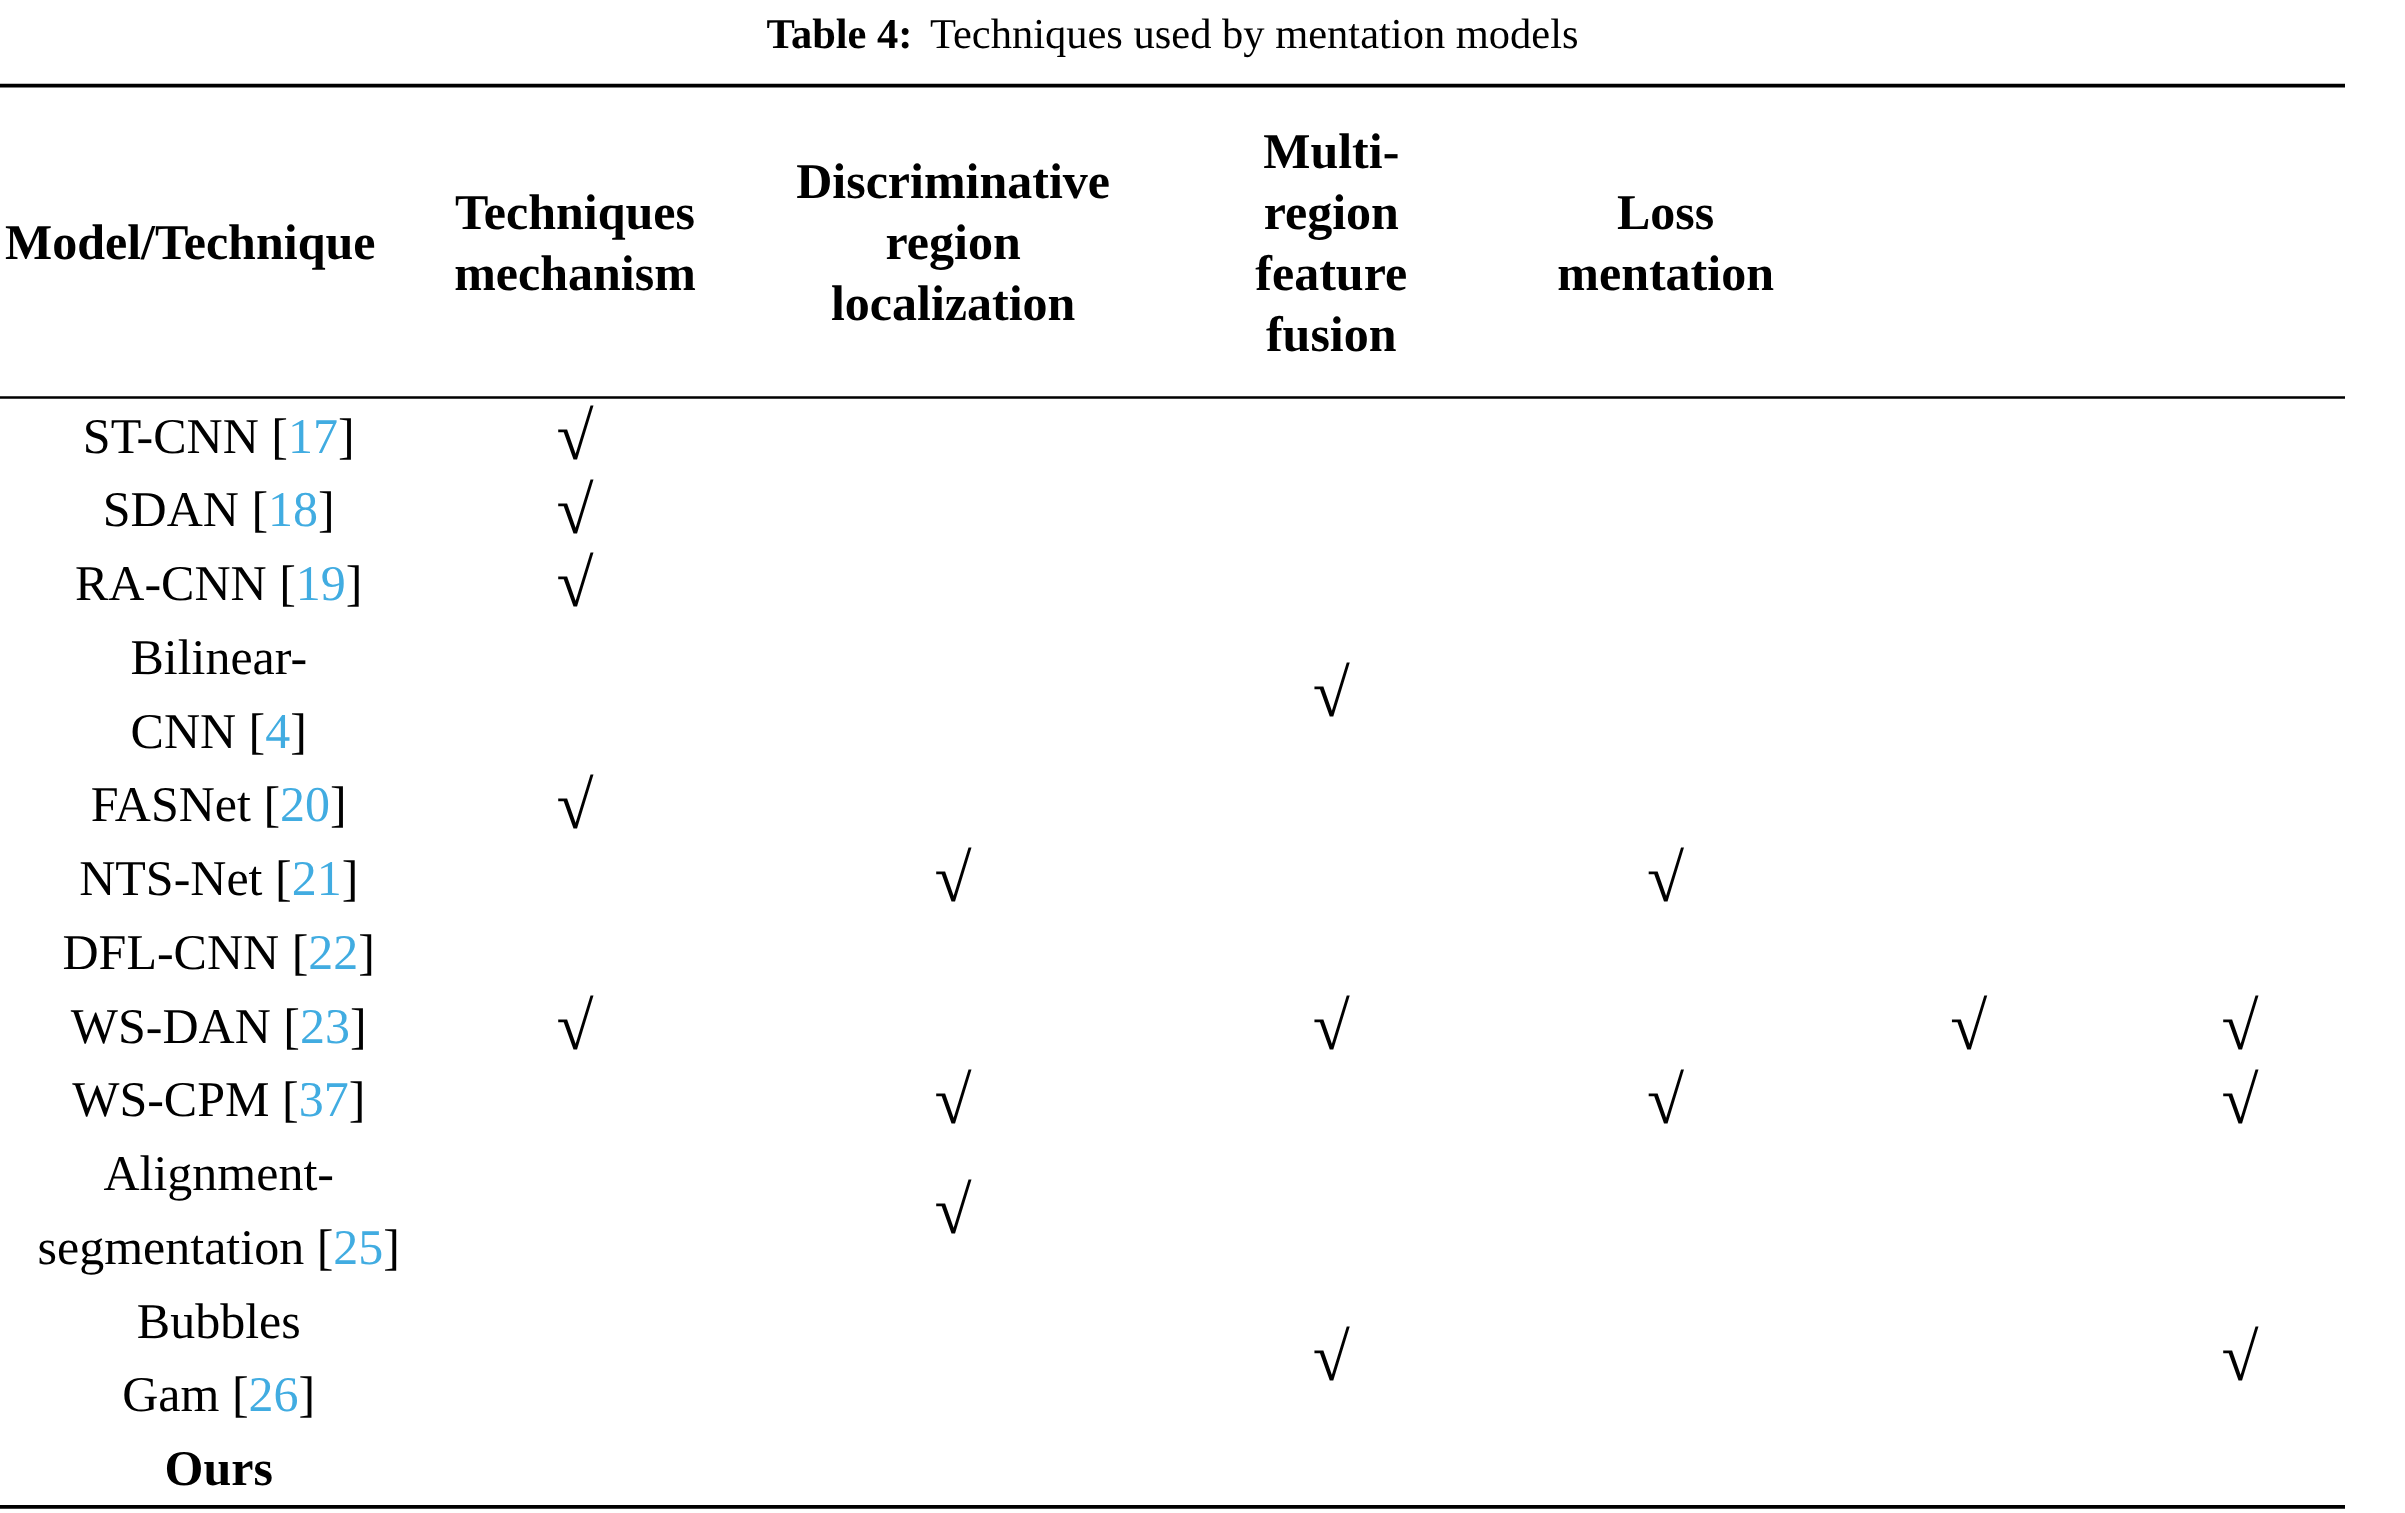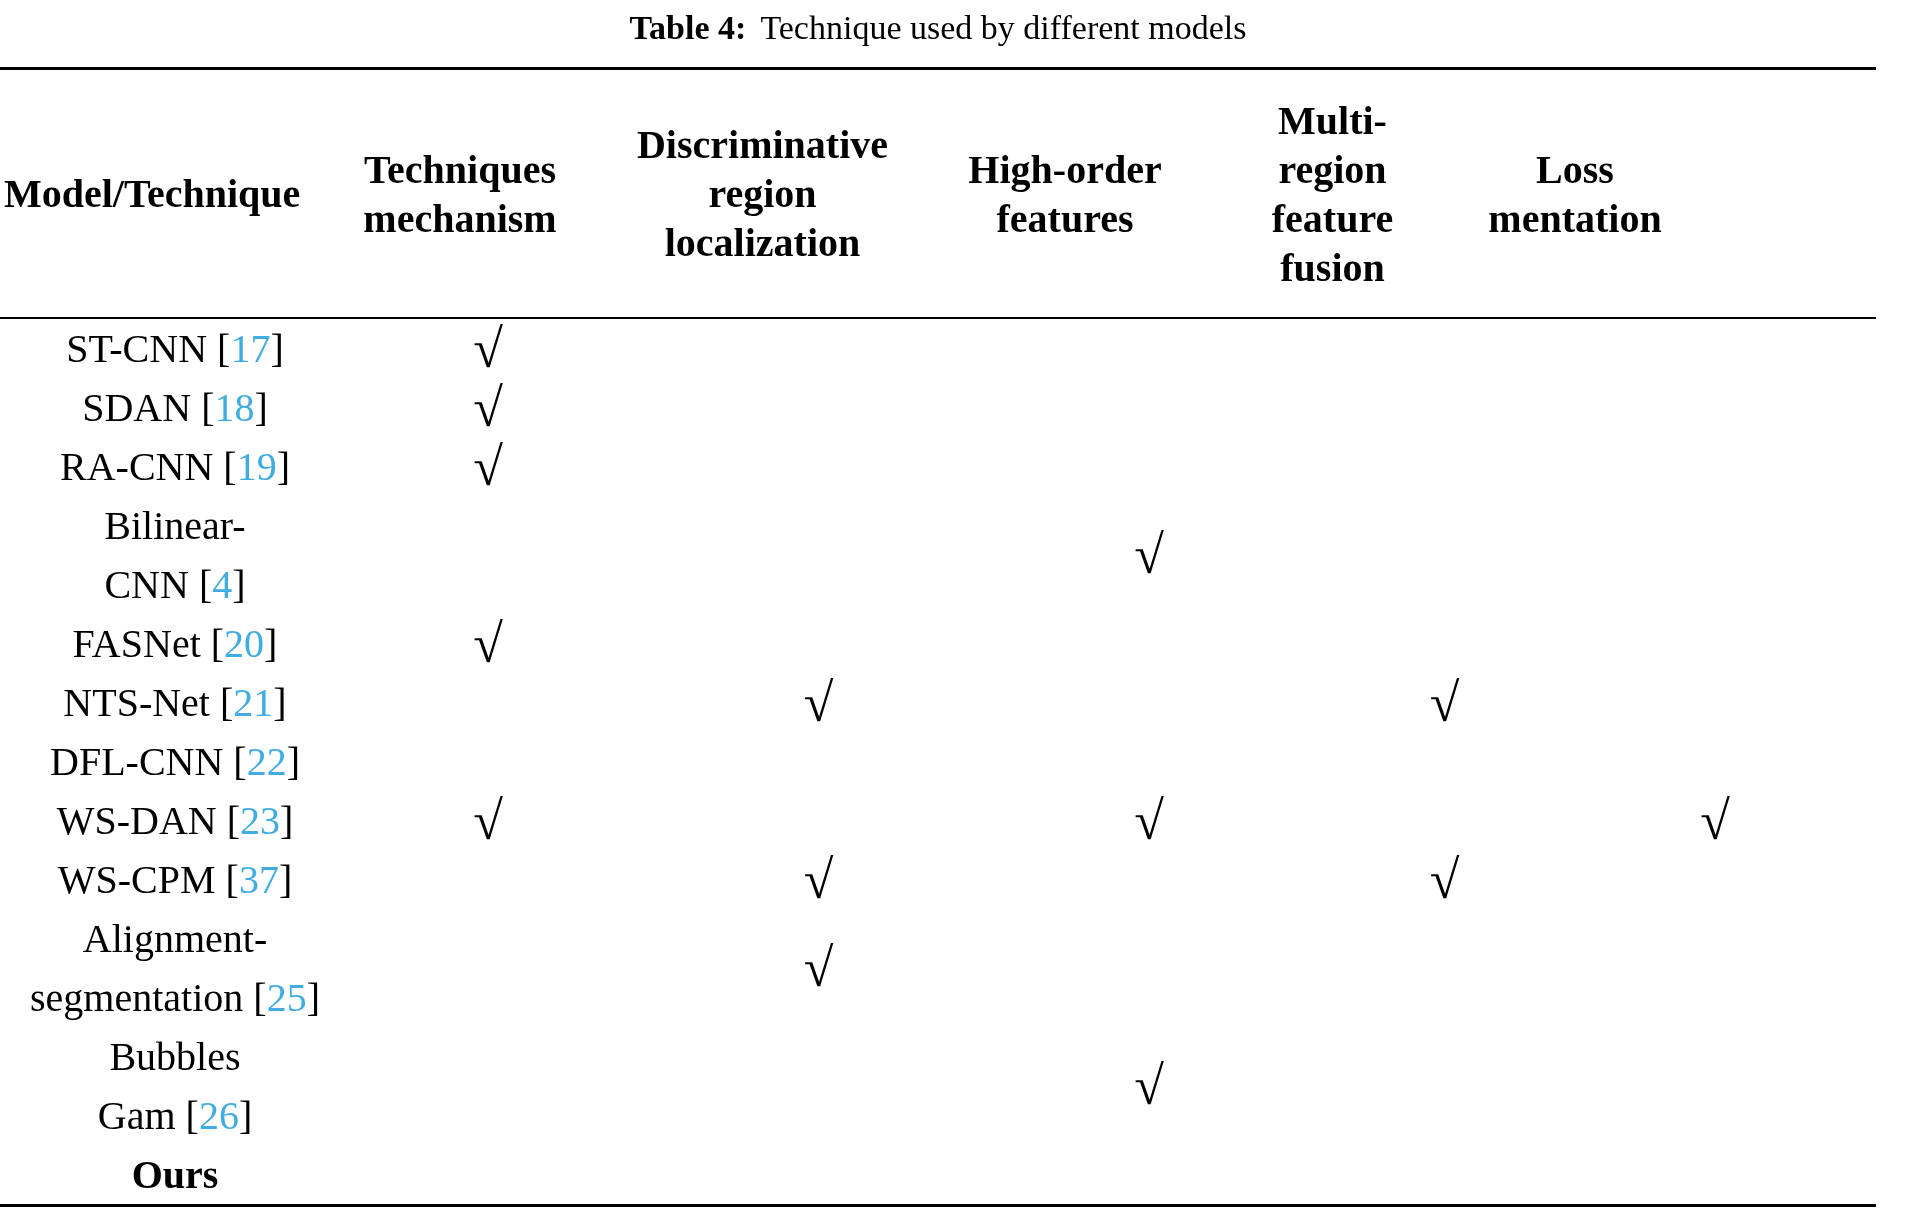--- a/index.html
+++ b/index.html
@@ -33,21 +33,21 @@
     display:flex;
     align-items:center;
     justify-content:center;
     text-align:center;
     white-space:pre-line;
     font-weight:bold;
     font-size:40px;
     line-height:49px;
   }
   .hcell.model-h{justify-content:flex-start;text-align:center;padding-left:4px;}
-  .row{height:59px;gap:28px;}
+  .row{height:59px;}
   .row.tall{height:118px;}
   .cell{
     display:flex;
     align-items:center;
     justify-content:center;
   }
   .model{
     flex-direction:column;
     text-align:center;
     font-size:40px;
@@ -61,34 +61,32 @@
     font-weight:normal;
   }
 </style>
 </head>
 <body>
 
 <div class="page">
 
   <div class="caption">
     <span class="caption-label">Table 4:</span>
-    <span class="caption-text">Technique used by different models</span>
+    <span class="caption-text">Techniques used by mentation models</span>
   </div>
 
   <div class="rule rule-thick"></div>
 
   <div class="grid header">
     <div class="hcell model-h">Model/Technique</div>
     <div class="hcell">Techniques
 mechanism</div>
     <div class="hcell">Discriminative
 region
 localization</div>
-    <div class="hcell">High-order
-features</div>
     <div class="hcell">Multi-
 region
 feature
 fusion</div>
     <div class="hcell">Loss
 mentation</div>
   </div>
 
   <div class="rule rule-thin"></div>
 

